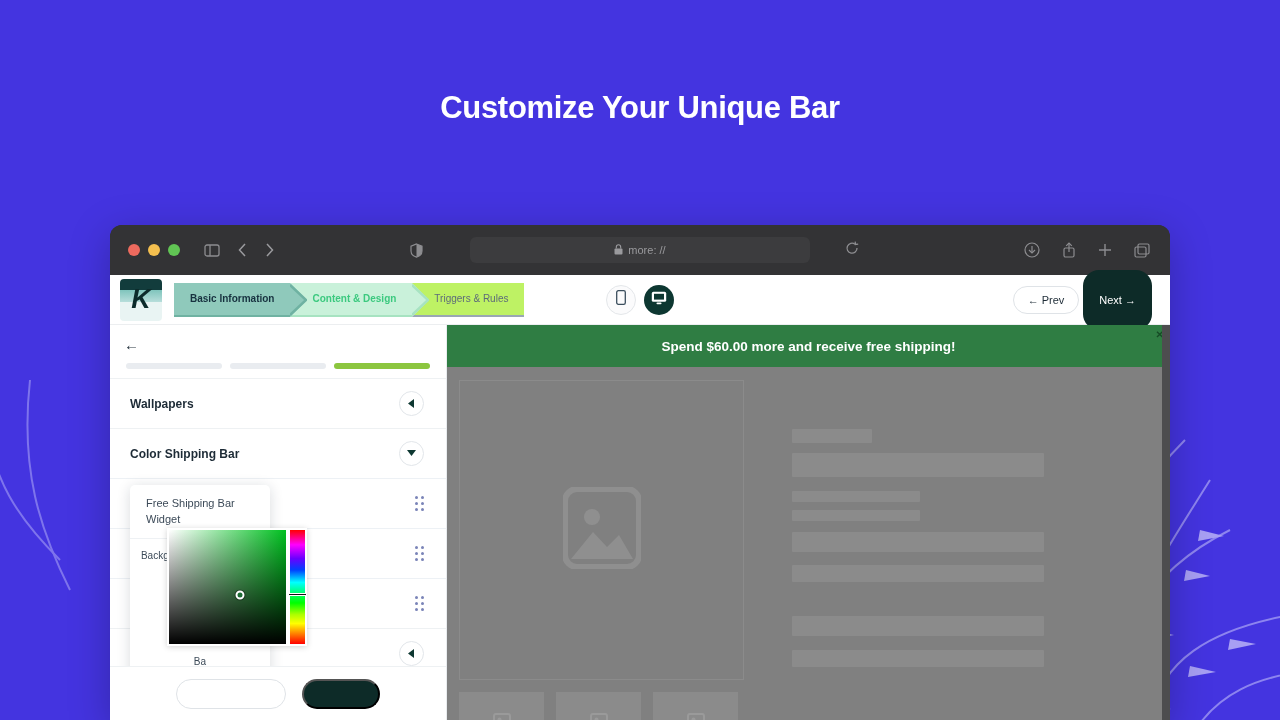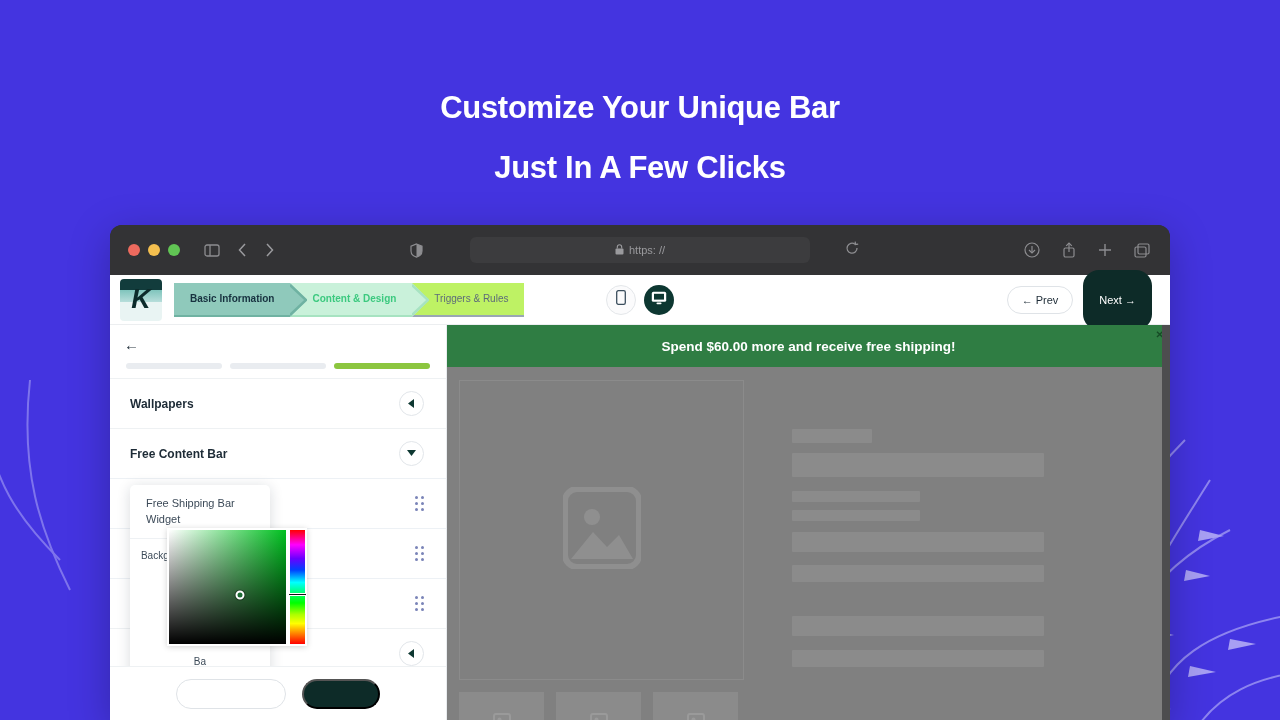--- a/index.html
+++ b/index.html
@@ -93,21 +93,21 @@
     position: absolute; left: 50%; transform: translateX(-50%);
     display: flex; align-items: center; gap: 8px;
   }
   .devbtn {
     width: 30px; height: 30px; border-radius: 50%;
     display: flex; align-items: center; justify-content: center;
   }
   .devbtn.off { background: #fbfbfc; border: 1px solid #e4e7ea; color: #3c4f5e; }
   .devbtn.on { background: #0d3731; color: #ffffff; }
 
-  .navbtns { position: absolute; right: 18px; display: flex; align-items: center; gap: 10px; }
+  .navbtns { position: absolute; right: 18px; display: flex; align-items: center; gap: 4px; }
   .btn-prev {
     border: 1px solid #dfe3e7; background: #fff; color: #1d2b36;
     font-size: 11px; padding: 7px 14px; border-radius: 16px;
   }
   .btn-next {
     background: #0d2b28; color: #ffffff; border: none;
     font-size: 11px; padding: 24px 16px; border-radius: 16px; font-weight: 500;
   }
 
   
@@ -273,21 +273,20 @@
   <svg class="art-left" width="150" height="250" viewBox="0 0 150 250">
     <g fill="none" stroke="#7e74ec" stroke-width="2">
       <path d="M130 240 C 100 180, 80 120, 90 30"></path>
       <path d="M120 210 C 80 170, 50 130, 45 60"></path>
     </g>
   </svg>
 </div>
 
 <div class="headline">
   <span>Customize Your Unique Bar</span>
-  <span class="l2">Just In A Few Clicks</span>
 </div>
 
 <div class="browser">
 
   <div class="chrome">
     <div class="dots">
       <span class="dot r"></span>
       <span class="dot y"></span>
       <span class="dot g"></span>
     </div>
@@ -315,21 +314,21 @@
           <path d="M6.5 1 L12 3.2 V8 C12 11.2 9.4 13.4 6.5 14.2 Z" fill="#8d8d90"></path>
         </svg>
     </span>
     <div class="urlwrap">
       <span>
         <svg width="9" height="11" viewBox="0 0 9 11">
             <rect x="0.5" y="4.5" width="8" height="6" rx="1" fill="#9a9a9d"></rect>
             <path d="M2.3 4.5 V3 a2.2 2.2 0 0 1 4.4 0 V4.5" fill="none" stroke="#9a9a9d" stroke-width="1.1"></path>
           </svg>
       </span>
-      <span class="urltext">https: //</span>
+      <span class="urltext">more: //</span>
     </div>
     <span class="reload">
       <svg width="14" height="14" viewBox="0 0 14 14">
           <path d="M12 7 A5 5 0 1 1 10 3.2" fill="none" stroke="#8d8d90" stroke-width="1.3"></path>
           <polyline points="10.2,0.6 10.4,3.5 13.2,3.1" fill="none" stroke="#8d8d90" stroke-width="1.3"></polyline>
         </svg>
     </span>
     <div class="chrome-right-icons">
       <span class="cicon">
         <svg width="16" height="16" viewBox="0 0 16 16">
@@ -431,21 +430,21 @@
           <div class="sec">
             <span>Wallpapers</span>
             <span class="collapse">
               <svg width="7" height="9" viewBox="0 0 7 9">
                   <polygon points="6,0 6,9 0,4.5" fill="#0d3731"></polygon>
                 </svg>
             </span>
           </div>
 
           <div class="sec">
-            <span>Free Content Bar</span>
+            <span>Color Shipping Bar</span>
             <span class="collapse">
               <svg width="9" height="7" viewBox="0 0 9 7">
                   <polygon points="0,0 9,0 4.5,6" fill="#0d3731"></polygon>
                 </svg>
             </span>
           </div>
 
           <div class="row">
             <span class="drag">
                 <i></i>

